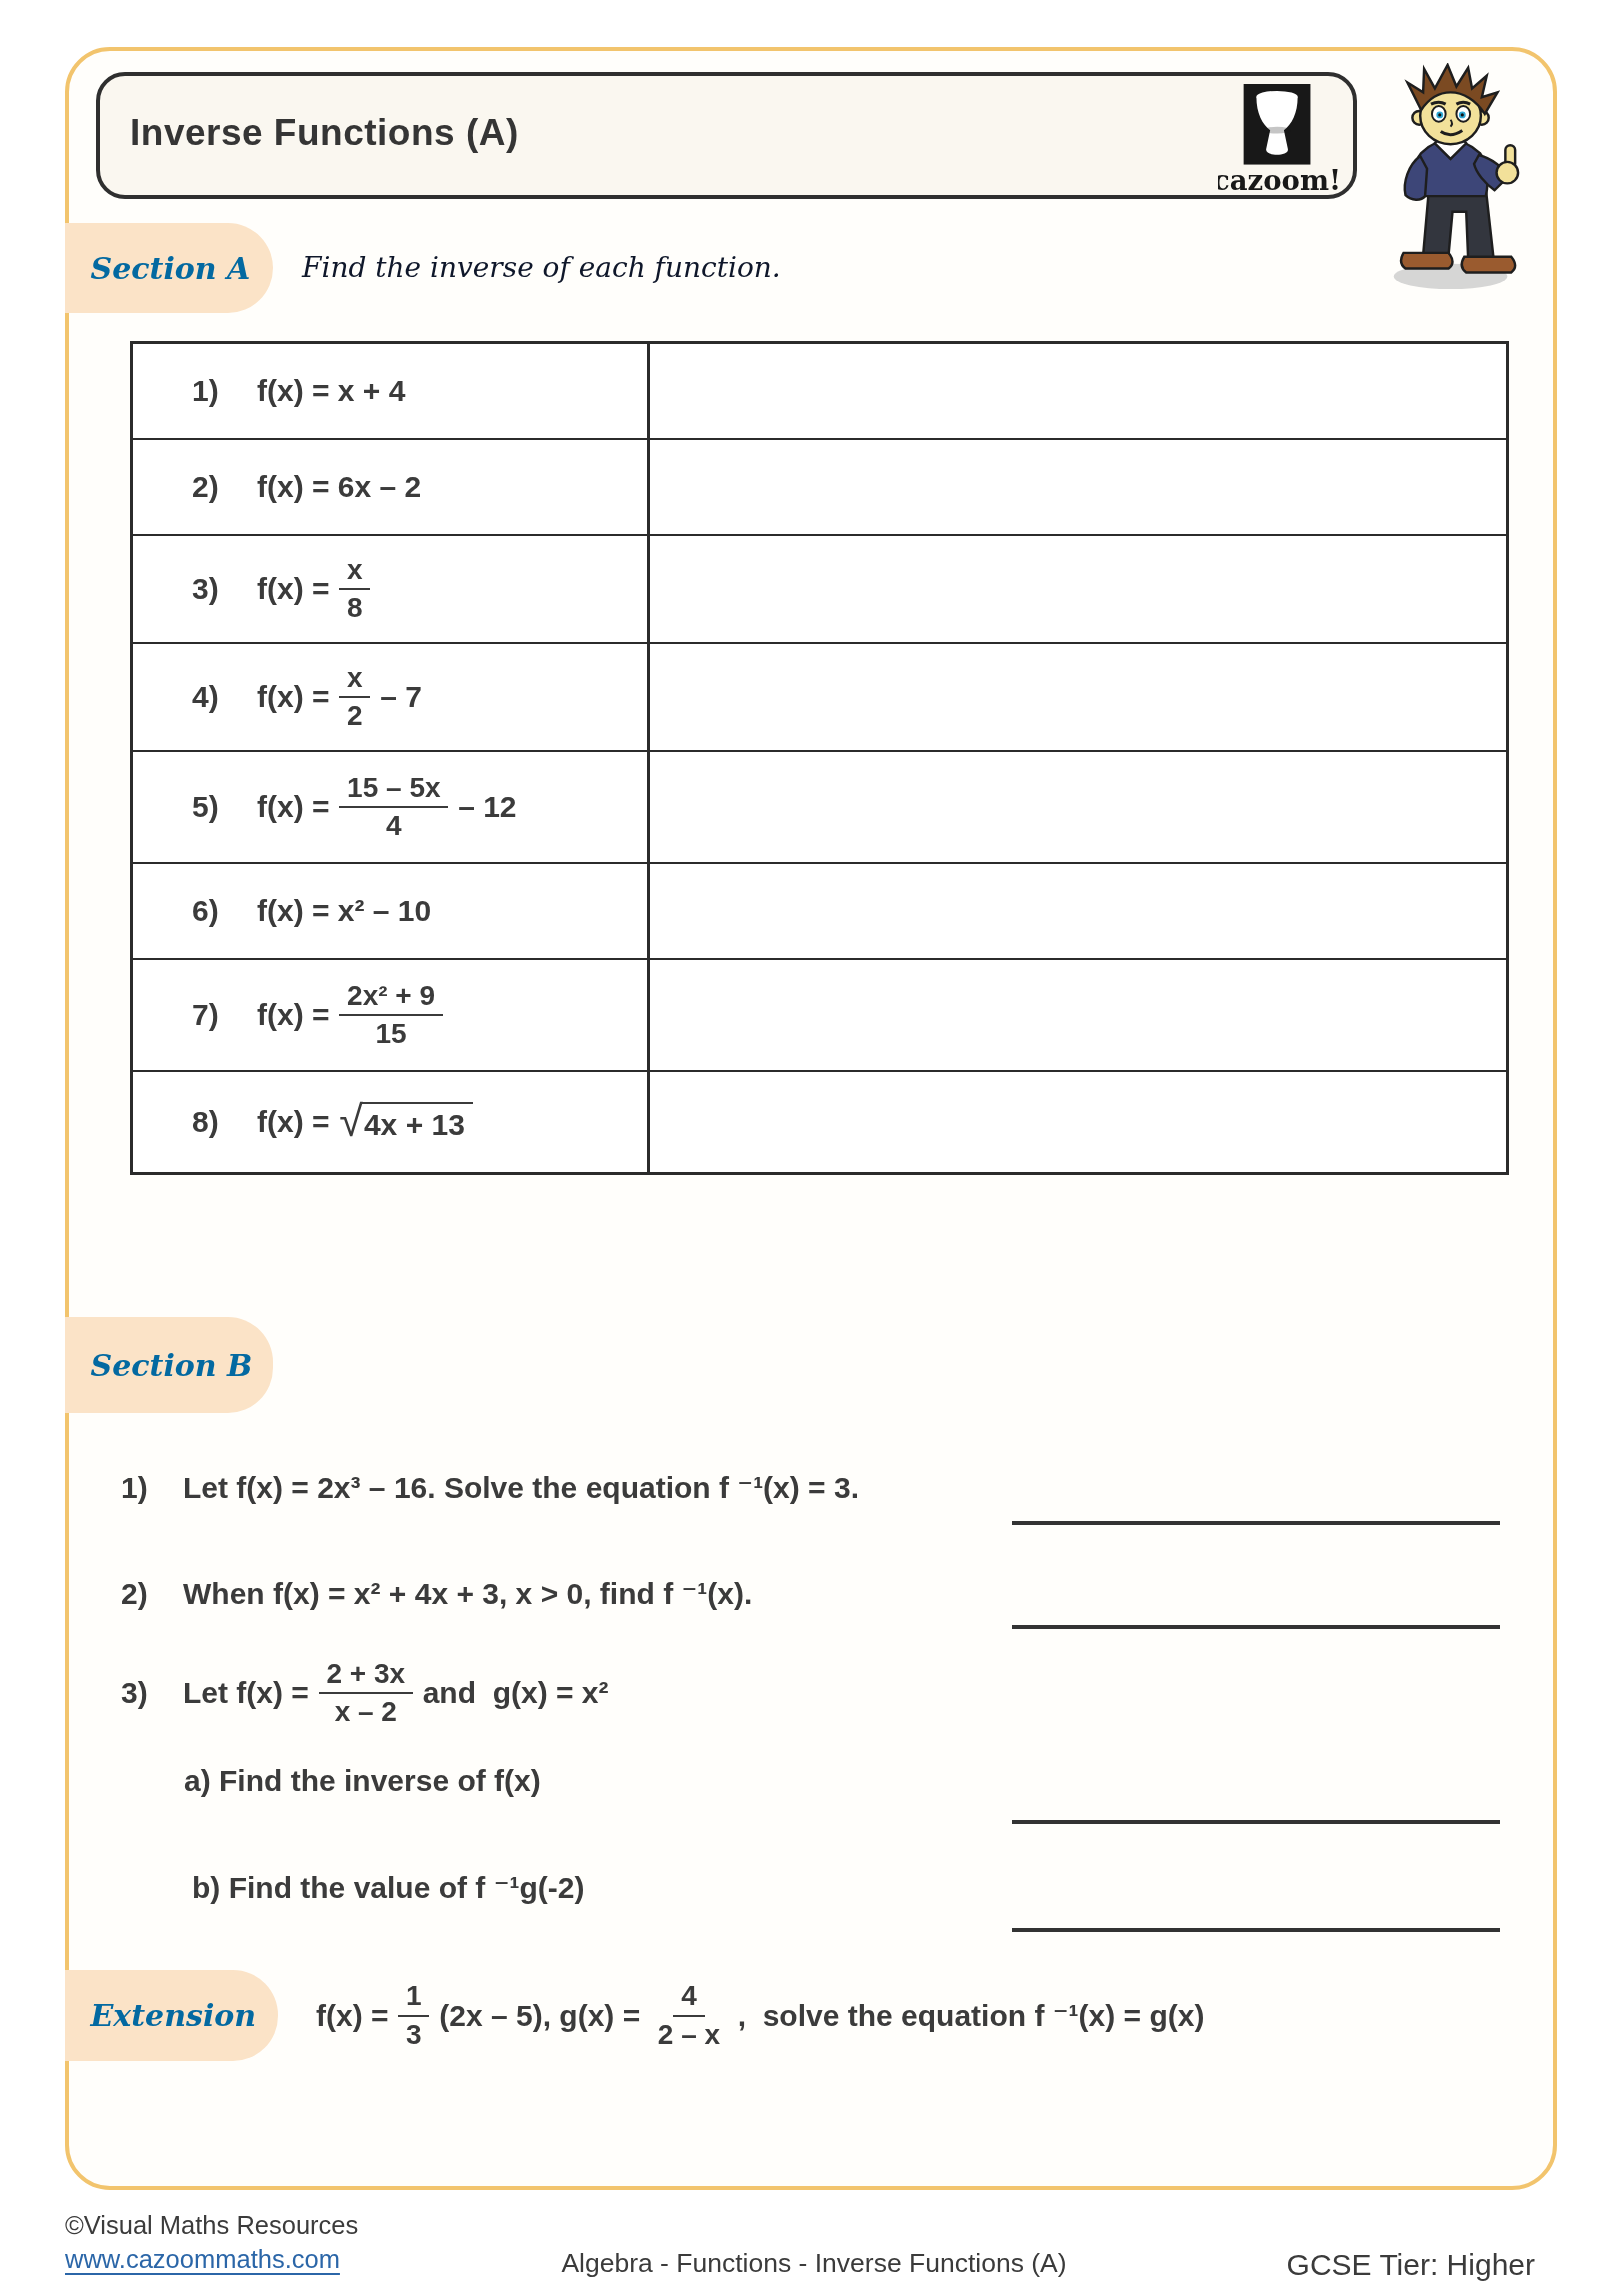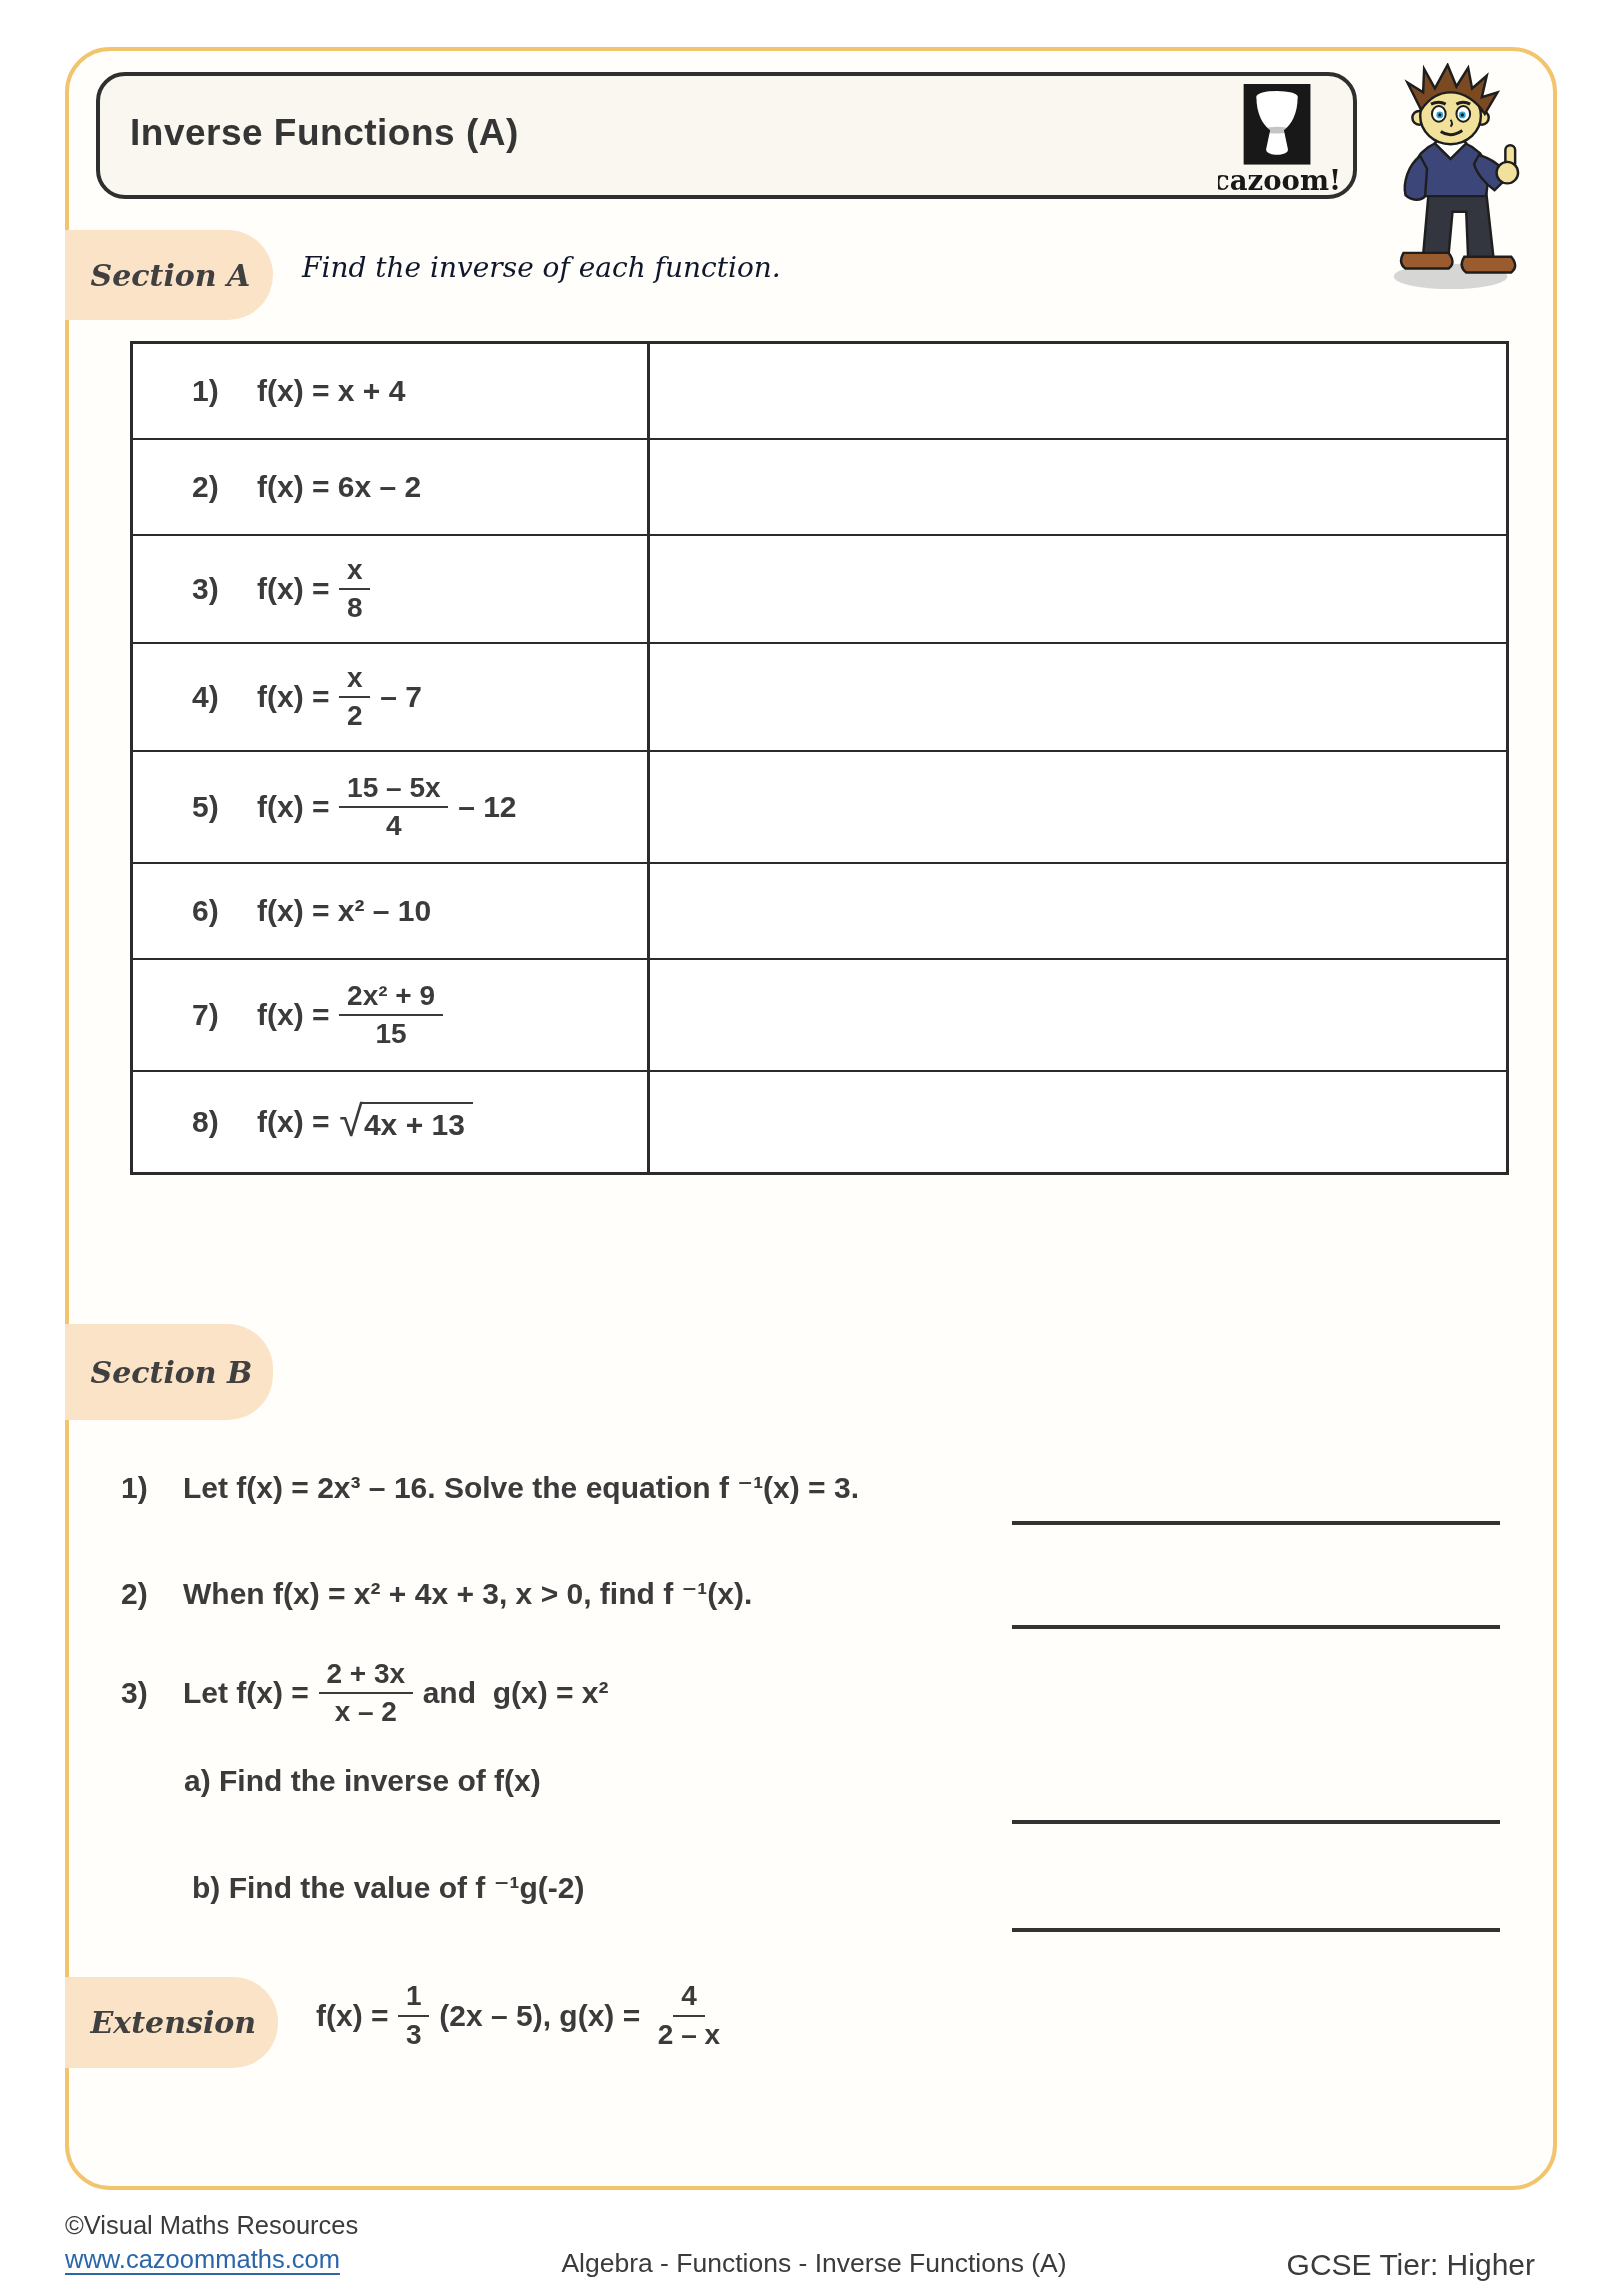--- a/index.html
+++ b/index.html
@@ -21,21 +21,21 @@
     position:absolute;left:130px;top:112px;font-size:37px;font-weight:bold;
     letter-spacing:0.5px;color:#353535;
   }
   .logo{position:absolute;left:1218px;top:84px;width:122px;height:112px;}
   .mascot{position:absolute;left:1368px;top:63px;width:169px;height:231px;}
   
   .sec-label{
     position:absolute;background:#fbe3c7;border-radius:0 45px 45px 0;
     display:flex;align-items:center;padding-left:25.5px;box-sizing:border-box;
     font-family:"DejaVu Serif","Liberation Serif",serif;font-weight:bold;font-style:italic;
-    font-size:30px;color:#404040;margin-top:7px;
+    font-size:30px;color:#0369a1;
   }
   #secA{left:65px;top:223px;width:208px;height:90px;}
   #secB{left:65px;top:1317px;width:208px;height:96px;}
   #secExt{left:65px;top:1970px;width:213px;height:91px;text-align:right;}
   .instruction{
     position:absolute;left:302px;top:251px;
     font-family:"DejaVu Serif","Liberation Serif",serif;font-style:italic;
     font-size:28px;color:#0f172a;
   }
   
@@ -275,19 +275,20 @@
     <span class="pt">f(x) =</span>
     <span class="frac">
       <span class="fn">1</span>
       <span class="fd">3</span>
     </span>
     <span class="pt">(2x – 5), g(x) =</span>
     <span class="frac">
       <span class="fn">4</span>
       <span class="fd">2 – x</span>
     </span>
+    <span class="pt">,  solve the equation f ⁻¹(x) = g(x)</span>
   </div>
 
 <div class="footer-copy">©Visual Maths Resources</div>
 <a class="footer-link" href="#">www.cazoommaths.com</a>
 <div class="footer-center">Algebra - Functions - Inverse Functions (A)</div>
 <div class="footer-right">GCSE Tier: Higher</div>
 
 
 </body></html>

